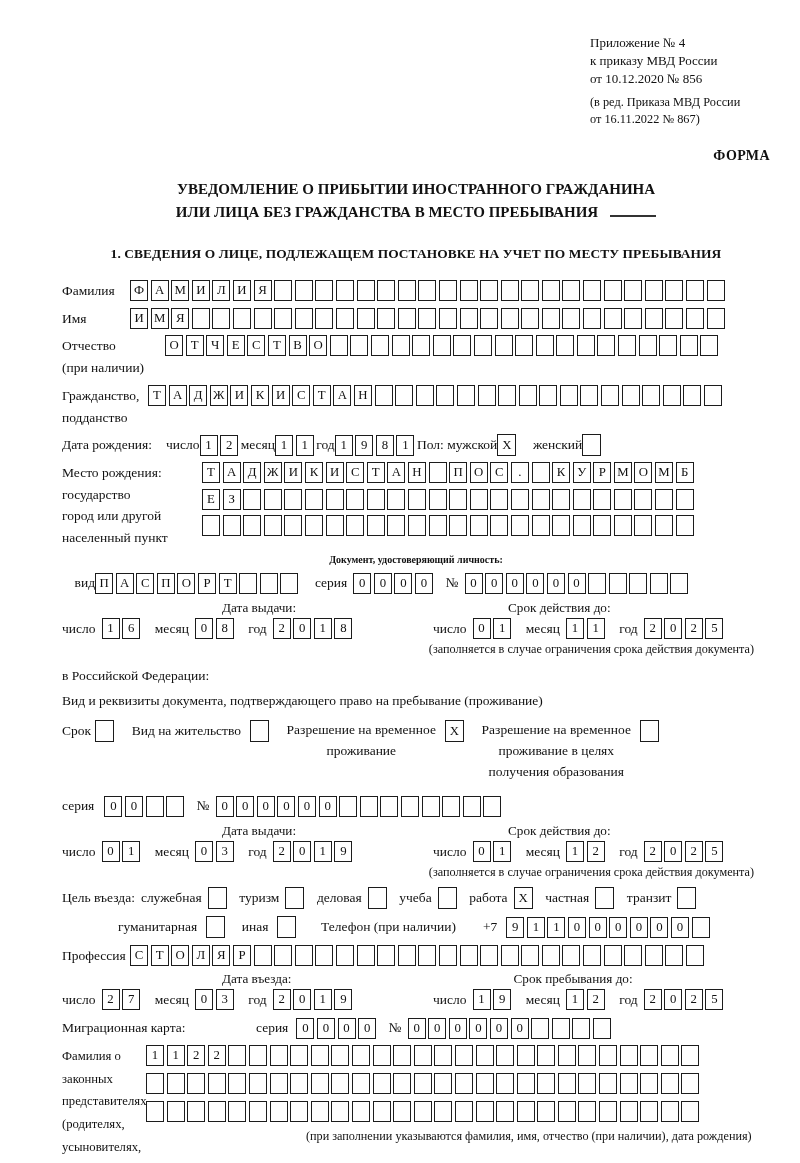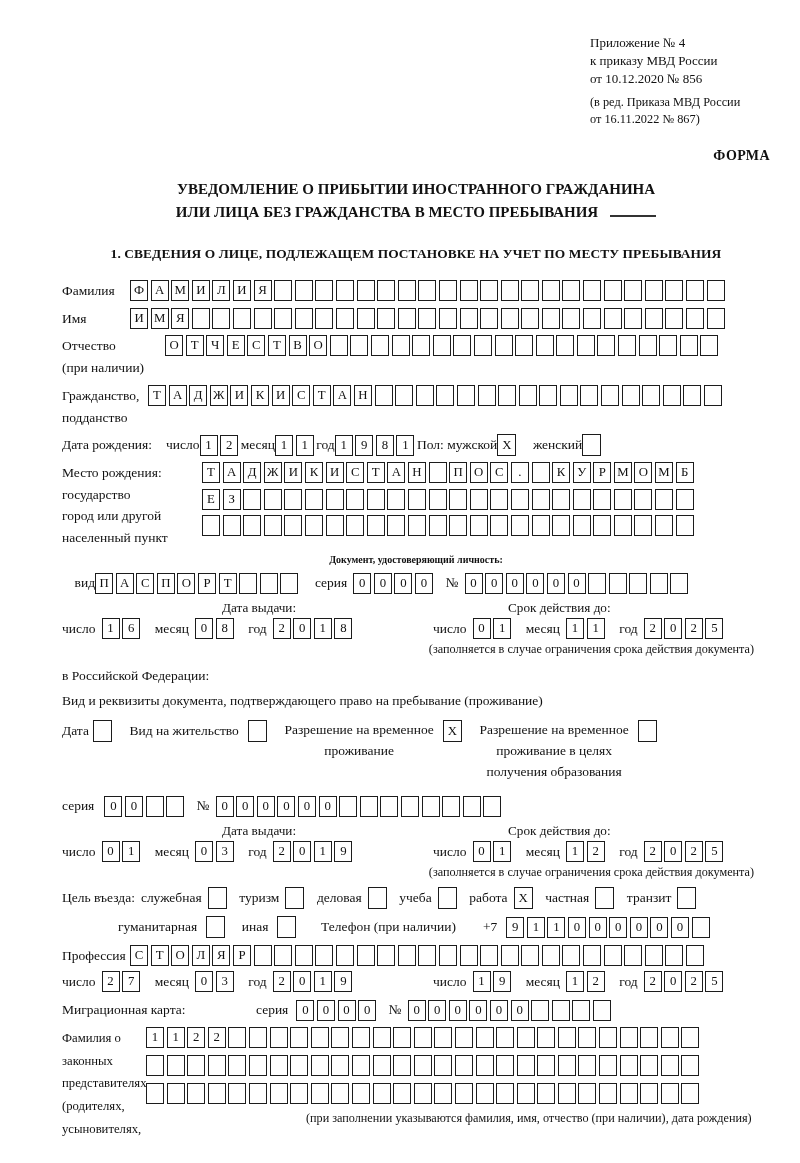--- a/index.html
+++ b/index.html
@@ -422,21 +422,21 @@
   </div>
   <div class="fnote">(заполняется в случае ограничения срока действия документа)</div>
 
   <div class="resid">
     <div>в Российской Федерации:</div>
     <div>Вид и реквизиты документа, подтверждающего право на пребывание (проживание)</div>
   </div>
 
   <div class="permrow">
     <span class="pitem">
-      <span class="txt" style="margin-right:4px;">Дата</span>
+      <span class="txt" style="margin-right:4px;">Срок</span>
       <span class="cells cb">
           <span class="cell"></span>
         </span>
     </span>
     <span class="pitem">
       <span class="txt">Вид на жительство</span>
       <span class="cells cb">
           <span class="cell"></span>
         </span>
     </span>
@@ -618,20 +618,24 @@
         <span class="cell"></span>
         <span class="cell"></span>
         <span class="cell"></span>
         <span class="cell"></span>
         <span class="cell"></span>
         <span class="cell"></span>
         <span class="cell"></span>
       </span>
   </div>
 
+  <div class="dhdr">
+    <span class="h1">Дата въезда:</span>
+    <span class="h2" style="margin-left:222px;">Срок пребывания до:</span>
+  </div>
   <div class="drow" style="margin-bottom:7px;">
     <span class="dgroup">
       <span class="dl">число</span>
       <span class="cells">
           <span class="cell">2</span>
           <span class="cell">7</span>
         </span>
       <span class="dl2">месяц</span>
       <span class="cells">
           <span class="cell">0</span>

